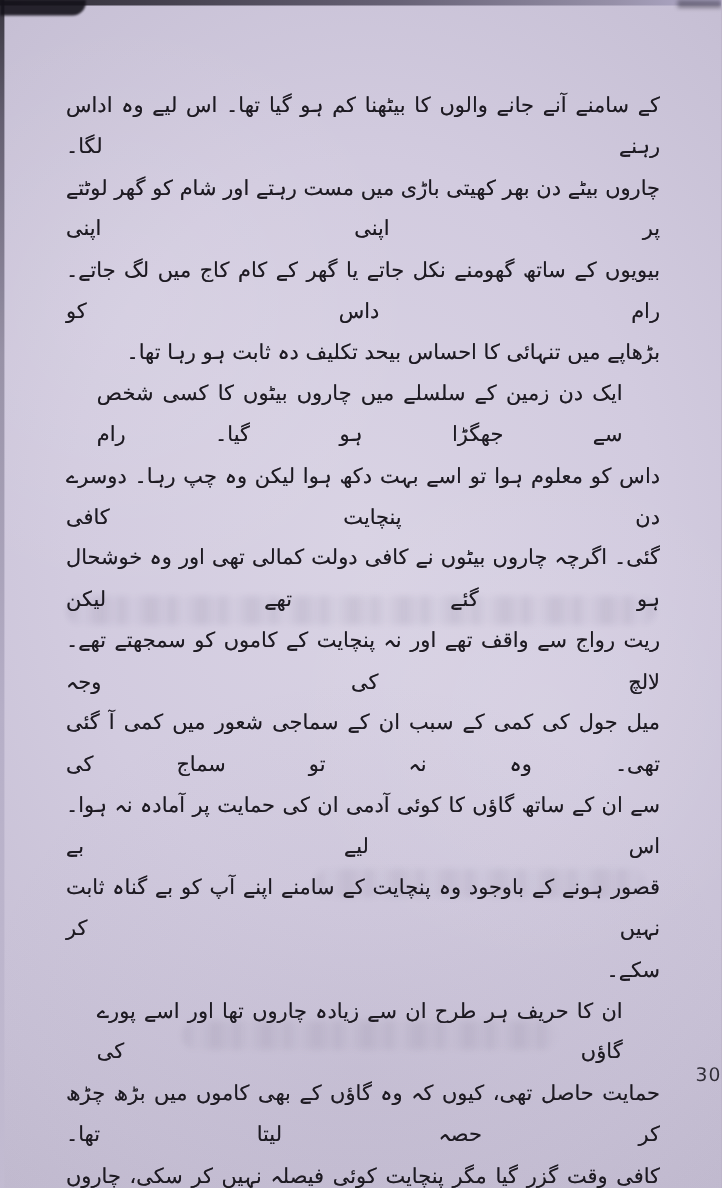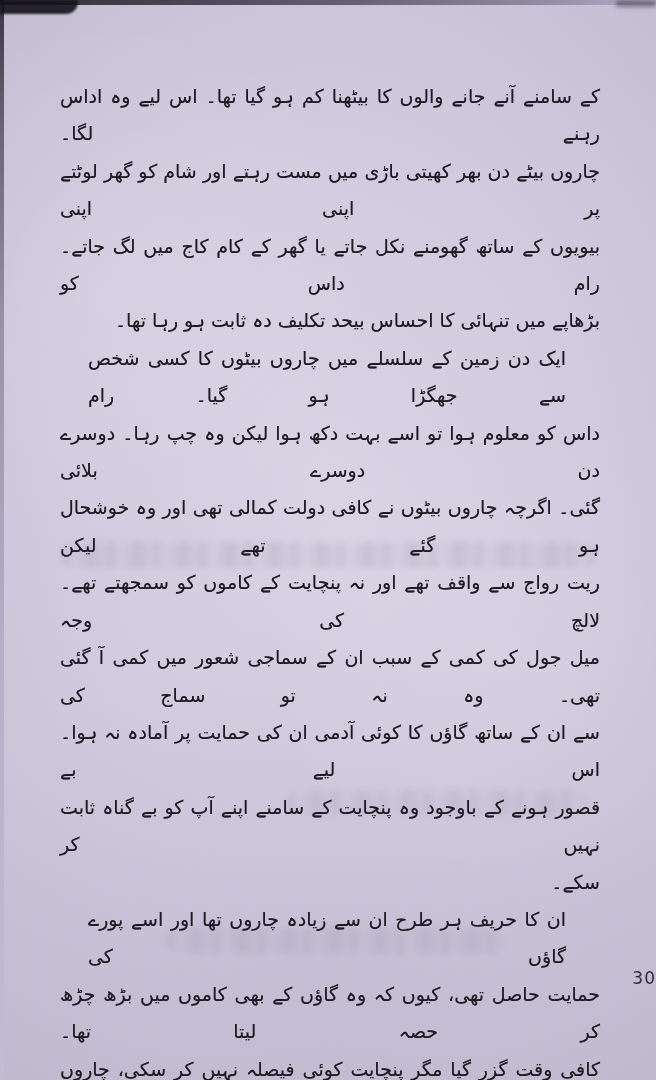--- a/index.html
+++ b/index.html
@@ -110,21 +110,21 @@
   <div class="ghost g1"></div>
   <div class="ghost g2"></div>
   <div class="ghost g3"></div>
 
   <div class="text-block">
     <div class="line">کے سامنے آنے جانے والوں کا بیٹھنا کم ہو گیا تھا۔ اس لیے وہ اداس رہنے لگا۔</div>
     <div class="line">چاروں بیٹے دن بھر کھیتی باڑی میں مست رہتے اور شام کو گھر لوٹتے پر اپنی اپنی</div>
     <div class="line">بیویوں کے ساتھ گھومنے نکل جاتے یا گھر کے کام کاج میں لگ جاتے۔ رام داس کو</div>
     <div class="line end">بڑھاپے میں تنہائی کا احساس بیحد تکلیف دہ ثابت ہو رہا تھا۔</div>
     <div class="line indent">ایک دن زمین کے سلسلے میں چاروں بیٹوں کا کسی شخص سے جھگڑا ہو گیا۔ رام</div>
-    <div class="line">داس کو معلوم ہوا تو اسے بہت دکھ ہوا لیکن وہ چپ رہا۔ دوسرے دن دوسرے بلائی</div>
+    <div class="line">داس کو معلوم ہوا تو اسے بہت دکھ ہوا لیکن وہ چپ رہا۔ دوسرے دن پنچایت کافی</div>
     <div class="line">گئی۔ اگرچہ چاروں بیٹوں نے کافی دولت کمالی تھی اور وہ خوشحال ہو گئے تھے لیکن</div>
     <div class="line">ریت رواج سے واقف تھے اور نہ پنچایت کے کاموں کو سمجھتے تھے۔ لالچ کی وجہ</div>
     <div class="line">میل جول کی کمی کے سبب ان کے سماجی شعور میں کمی آ گئی تھی۔ وہ نہ تو سماج کی</div>
     <div class="line">سے ان کے ساتھ گاؤں کا کوئی آدمی ان کی حمایت پر آمادہ نہ ہوا۔ اس لیے بے</div>
     <div class="line">قصور ہونے کے باوجود وہ پنچایت کے سامنے اپنے آپ کو بے گناہ ثابت نہیں کر</div>
     <div class="line end">سکے۔</div>
     <div class="line indent">ان کا حریف ہر طرح ان سے زیادہ چاروں تھا اور اسے پورے گاؤں کی</div>
     <div class="line">حمایت حاصل تھی، کیوں کہ وہ گاؤں کے بھی کاموں میں بڑھ چڑھ کر حصہ لیتا تھا۔</div>
     <div class="line">کافی وقت گزر گیا مگر پنچایت کوئی فیصلہ نہیں کر سکی، چاروں بیٹوں نے وہ سارا</div>
 

